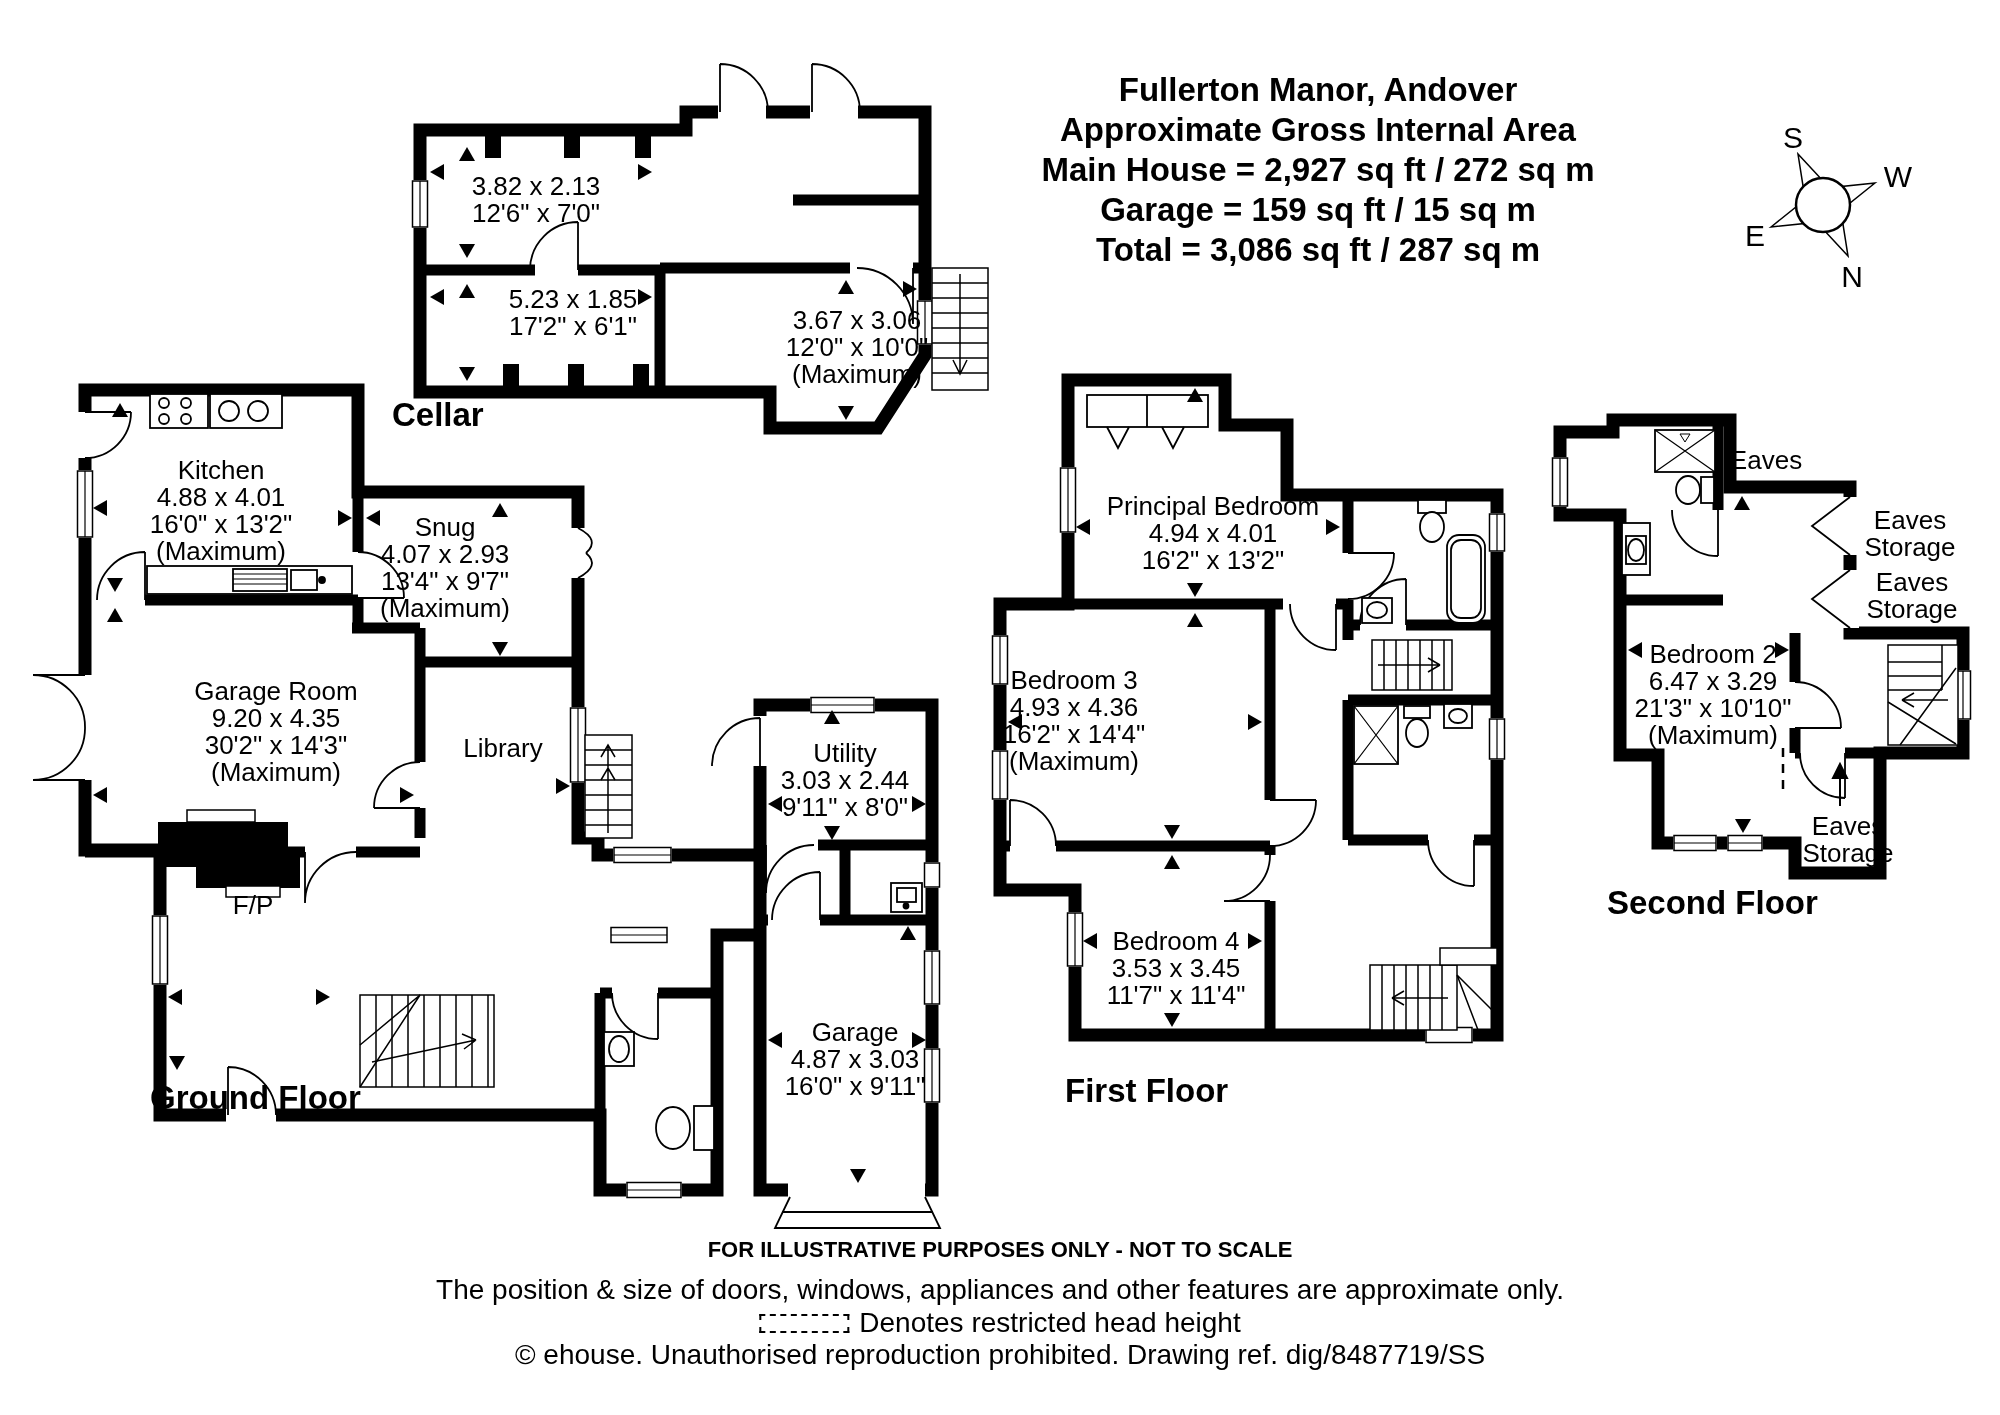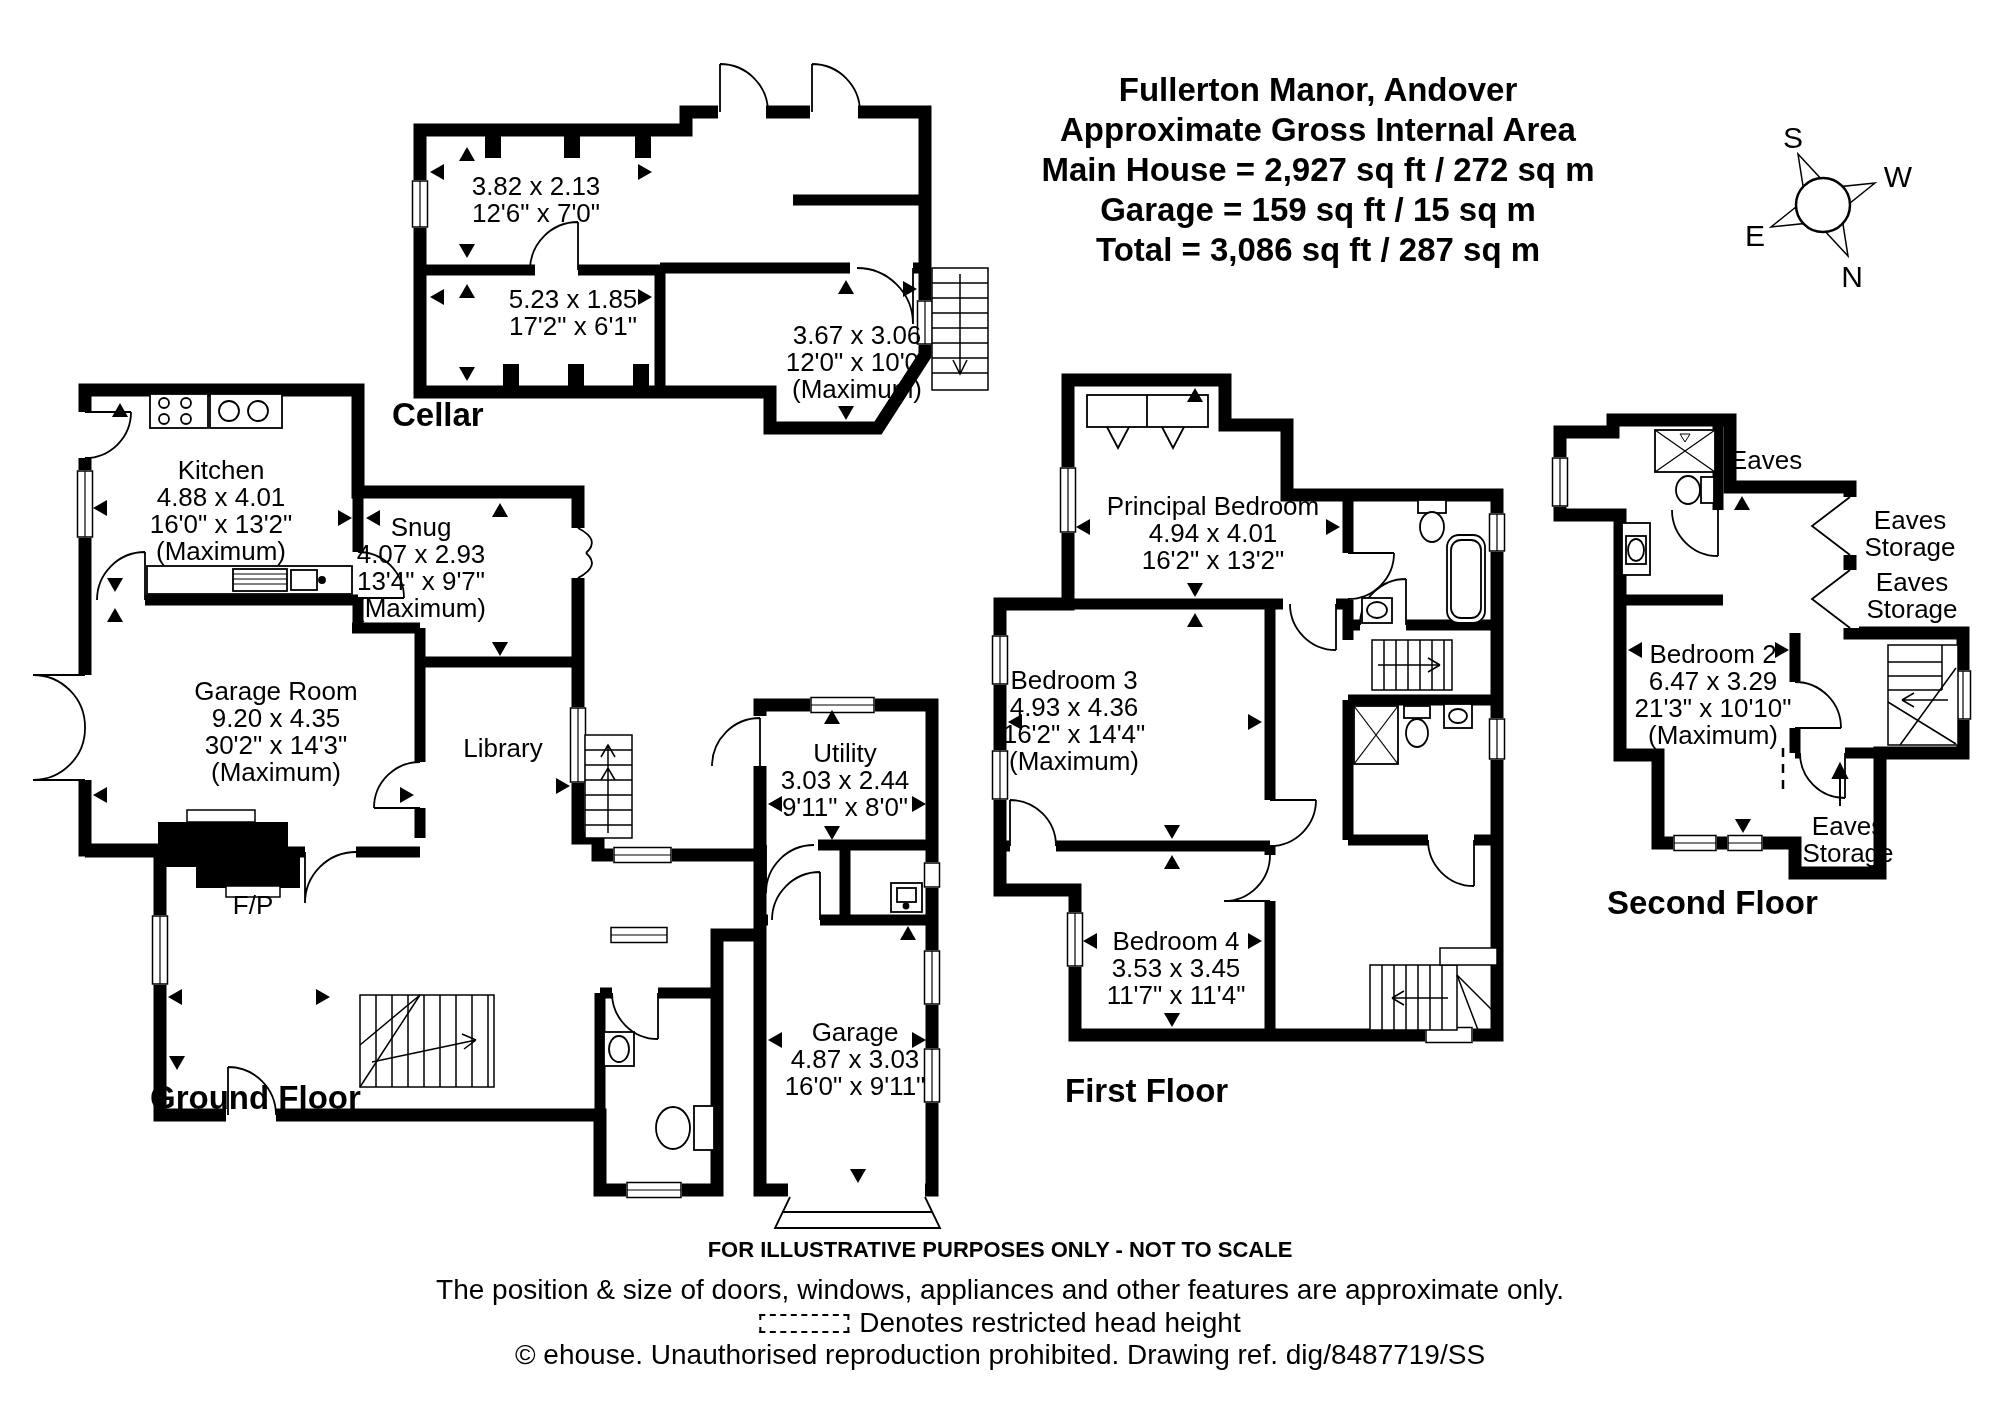--- a/index.html
+++ b/index.html
@@ -422,34 +422,34 @@
 <div class="cmp" style="left:1852px;top:277px">N</div>
 
 <div class="lbl" style="left:536px;top:173px">
   <div>3.82 x 2.13</div>
   <div>12'6" x 7'0"</div>
 </div>
 <div class="lbl" style="left:573px;top:286px">
   <div>5.23 x 1.85</div>
   <div>17'2" x 6'1"</div>
 </div>
-<div class="lbl" style="left:857px;top:322px">
+<div class="lbl" style="left:857px;top:307px">
   <div>3.67 x 3.06</div>
   <div>12'0" x 10'0"</div>
   <div>(Maximum)</div>
 </div>
 <div class="ftitle" style="left:392px;top:396px">Cellar</div>
 
 <div class="lbl" style="left:221px;top:457px">
   <div>Kitchen</div>
   <div>4.88 x 4.01</div>
   <div>16'0" x 13'2"</div>
   <div>(Maximum)</div>
 </div>
-<div class="lbl" style="left:421px;top:514px">
+<div class="lbl" style="left:445px;top:514px">
   <div>Snug</div>
   <div>4.07 x 2.93</div>
   <div>13'4" x 9'7"</div>
   <div>(Maximum)</div>
 </div>
 <div class="lbl" style="left:276px;top:678px">
   <div>Garage Room</div>
   <div>9.20 x 4.35</div>
   <div>30'2" x 14'3"</div>
   <div>(Maximum)</div>

